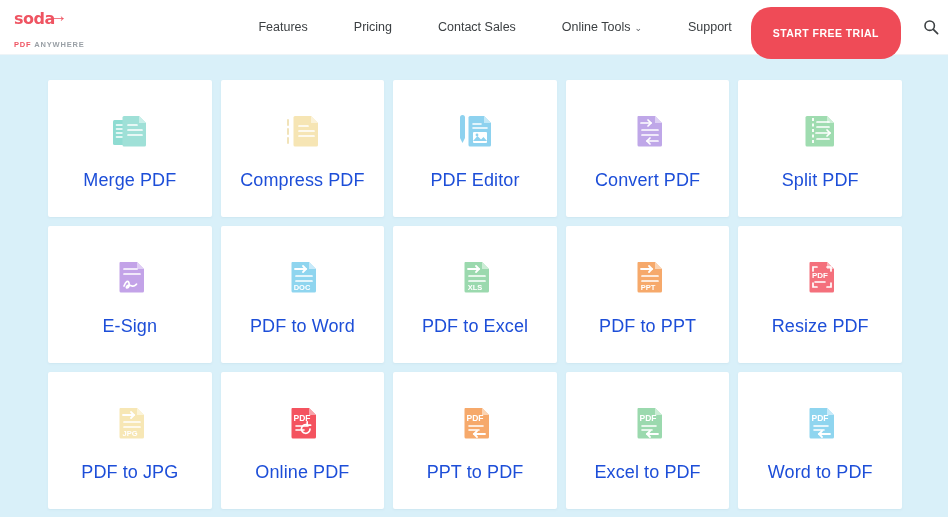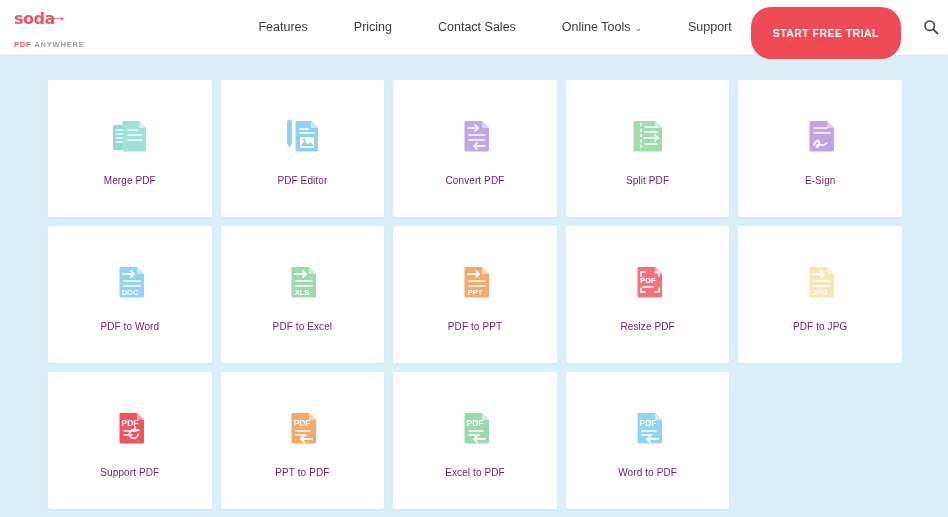--- a/index.html
+++ b/index.html
@@ -74,21 +74,21 @@
     display: flex; flex-direction: column;
     align-items: center; justify-content: center;
     cursor: pointer;
     box-shadow: 0 1px 2px rgba(120,160,180,0.10);
   }
   .card-icon {
     height: 50px; display: flex; align-items: center; justify-content: center;
     margin-bottom: 14px;
   }
   .card-label {
-    font-size: 10px; color: #701a75; text-align: center;
+    font-size: 18px; color: #1d4ed8; text-align: center;
     letter-spacing: 0.1px;
   }
   svg { display: block; }
 </style>
 </head>
 <body>
 
 <div class="page">
 
   <div class="header">
@@ -150,20 +150,39 @@
           <g stroke="#ffffff" stroke-width="1.7" stroke-linecap="round">
             <line x1="21" y1="17" x2="30" y2="17"></line>
             <line x1="21" y1="22" x2="35" y2="22"></line>
             <line x1="21" y1="27" x2="35" y2="27"></line>
           </g>
         </svg>
       </div>
       <div class="card-label">Merge PDF</div>
     </div>
 
+    <div class="card">
+      <div class="card-icon">
+        <svg width="46" height="46" viewBox="0 0 46 46">
+          <g stroke="#f0e0b2" stroke-width="1.8" stroke-linecap="round">
+            <line x1="9" y1="12" x2="9" y2="17"></line>
+            <line x1="9" y1="21" x2="9" y2="26"></line>
+            <line x1="9" y1="30" x2="9" y2="35"></line>
+          </g>
+          <path d="M16 8 h16 l7 7 v22 a1.5 1.5 0 0 1 -1.5 1.5 h-21.5 a1.5 1.5 0 0 1 -1.5 -1.5 V9.5 A1.5 1.5 0 0 1 16 8 z" fill="#f6e5b4"></path>
+          <path d="M32 8 l7 7 h-7 z" fill="#fbf2d8"></path>
+          <g stroke="#ffffff" stroke-width="1.7" stroke-linecap="round">
+            <line x1="20" y1="18" x2="29" y2="18"></line>
+            <line x1="20" y1="23" x2="35" y2="23"></line>
+            <line x1="20" y1="28" x2="35" y2="28"></line>
+          </g>
+        </svg>
+      </div>
+      <div class="card-label">Compress PDF</div>
+    </div>
 
     <div class="card">
       <div class="card-icon">
         <svg width="46" height="46" viewBox="0 0 46 46">
           <path d="M8 11 h5 v19 h-5 z" fill="#8ed2ef"></path>
           <path d="M8 30 h5 l-2.5 5 z" fill="#8ed2ef"></path>
           <path d="M8 9.5 a2.5 2.5 0 0 1 5 0 v1.5 h-5 z" fill="#8ed2ef"></path>
           <path d="M18 8 h14 l7 7 v22 a1.5 1.5 0 0 1 -1.5 1.5 h-19.5 a1.5 1.5 0 0 1 -1.5 -1.5 V9.5 A1.5 1.5 0 0 1 18 8 z" fill="#8ed2ef"></path>
           <path d="M32 8 l7 7 h-7 z" fill="#c4e9f8"></path>
           <g stroke="#ffffff" stroke-width="1.6" stroke-linecap="round">
@@ -334,21 +353,21 @@
           <g stroke="#ffffff" stroke-width="1.6" stroke-linecap="round">
             <line x1="17" y1="26" x2="29" y2="26"></line>
             <line x1="17" y1="30" x2="25" y2="30"></line>
           </g>
           <g fill="none" stroke="#ffffff" stroke-width="1.7" stroke-linecap="round">
             <path d="M31 29 a4.3 4.3 0 1 1 -3 -4.1"></path>
             <polyline points="28.2,21.8 28.2,25.2 31.6,25.2"></polyline>
           </g>
         </svg>
       </div>
-      <div class="card-label">Support PDF</div>
+      <div class="card-label">Online PDF</div>
     </div>
 
     <div class="card">
       <div class="card-icon">
         <svg width="46" height="46" viewBox="0 0 46 46">
           <path d="M13 8 h17 l7 7 v22 a1.5 1.5 0 0 1 -1.5 1.5 h-21.5 a1.5 1.5 0 0 1 -1.5 -1.5 V9.5 A1.5 1.5 0 0 1 13 8 z" fill="#f6a96b"></path>
           <path d="M30 8 l7 7 h-7 z" fill="#fbd4b3"></path>
           <text x="23" y="21" font-family="Liberation Sans, sans-serif" font-size="8.5" font-weight="700" fill="#ffffff" text-anchor="middle">PDF</text>
           <g stroke="#ffffff" stroke-width="1.6" stroke-linecap="round">
             <line x1="17" y1="26" x2="31" y2="26"></line>

